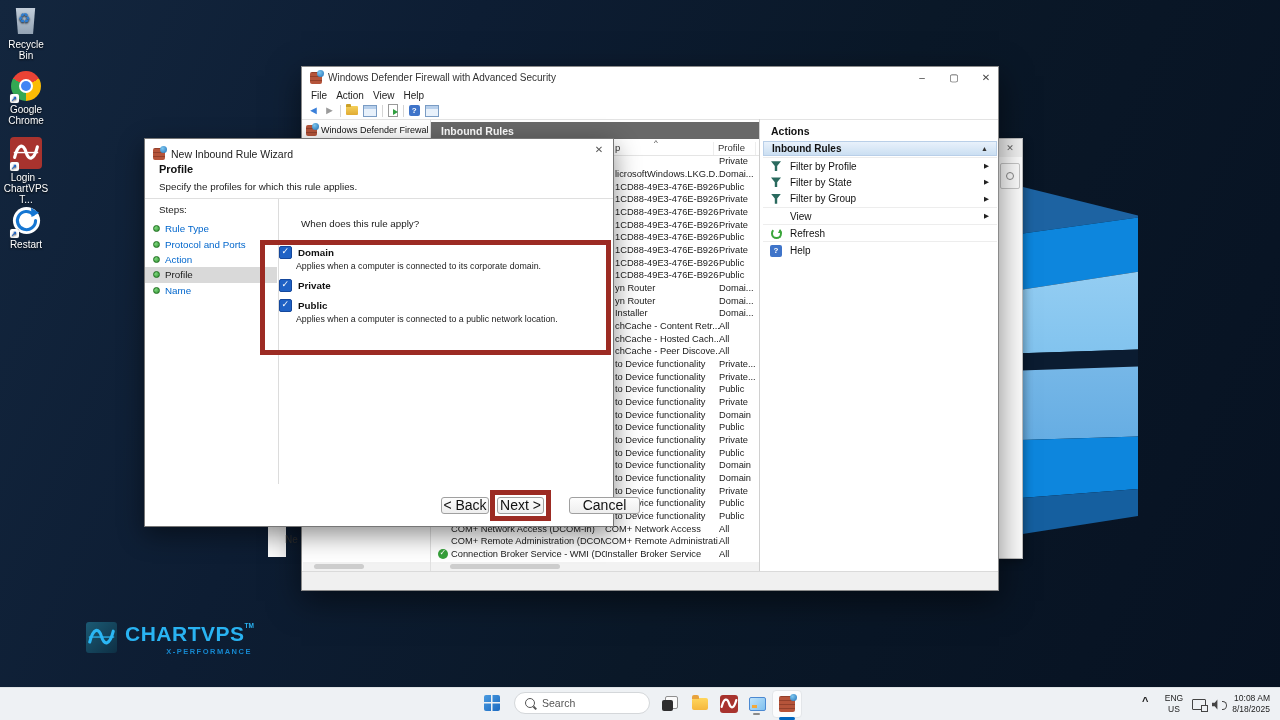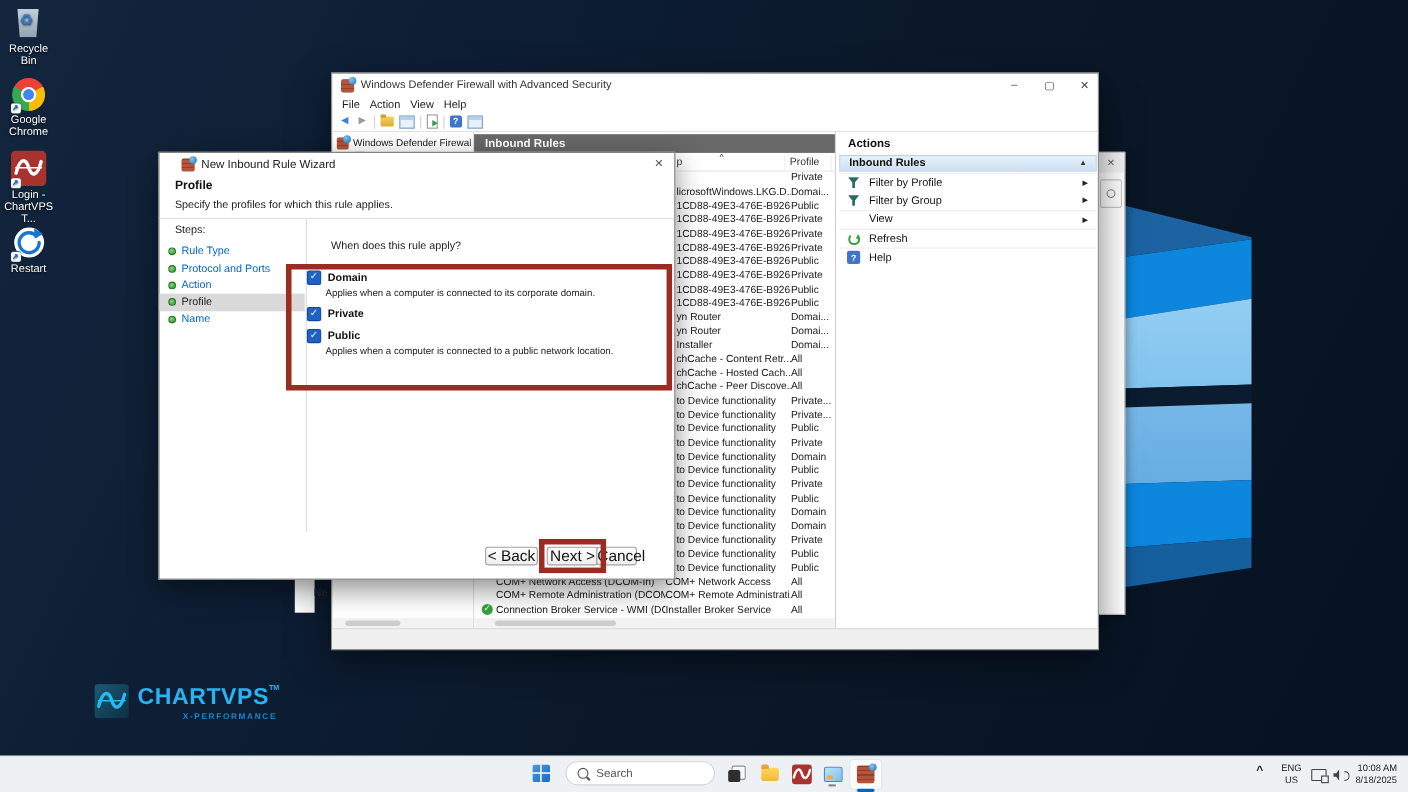--- a/index.html
+++ b/index.html
@@ -121,21 +121,21 @@
   .ai-icon.refresh::before{content:"";width:7px;height:7px;border:2px solid #3aa53a;border-radius:50%;border-top-color:transparent;}
   .ai-icon.refresh::after{content:"";position:absolute;right:0;top:0;border:2.5px solid transparent;border-bottom:4px solid #3aa53a;}
   .ai-icon.export::before{content:"";width:7px;height:10px;background:#fff;border:1px solid #999;}
   .ai-icon.export::after{content:"";position:absolute;right:-2px;bottom:0;border:3px solid transparent;border-left:5px solid #2f9e3f;}
   .ai-icon.help{background:#3f74c9;border-radius:2px;color:#fff;font-size:8px;font-weight:bold;}
   .ai-icon.help::before{content:"?";}
   .fw-status{position:absolute;left:0;right:0;bottom:0;height:18px;background:#f0f0f0;border-top:1px solid #dadada;}
   
   .wiz{position:absolute;left:144px;top:138px;width:468px;height:387px;background:#fff;
     border:1px solid #767676;box-shadow:0 8px 24px rgba(0,0,0,.45);z-index:20;}
-  .wz-title{height:21px;display:flex;align-items:center;padding-left:20px;font-size:10.5px;color:#222;position:relative;}
+  .wz-title{height:21px;display:flex;align-items:flex-end;padding-left:8px;font-size:10.5px;color:#222;position:relative;}
   .wz-title .t{margin-left:6px;}
   .wz-close{position:absolute;right:6px;top:3px;width:16px;height:15px;text-align:center;font-size:10px;color:#555;line-height:15px;}
   .wz-head{position:absolute;left:14px;top:24px;font-size:11px;font-weight:bold;color:#111;}
   .wz-sub{position:absolute;left:14px;top:42px;font-size:9.8px;color:#222;}
   .wz-hr{position:absolute;left:0;right:0;top:59px;border-top:1px solid #dfdfdf;}
   .wz-steps{position:absolute;left:0;top:60px;width:113px;bottom:42px;border-right:1px solid #dcdcdc;padding-left:20px;}
   .wz-steps-label{position:absolute;left:14px;top:5px;font-size:9.8px;color:#222;}
   .wz-step-list{position:absolute;left:0;top:22px;right:1px;}
   .step{display:flex;align-items:center;height:15.4px;padding-left:8px;gap:5px;font-size:9.8px;}
   .step.current{background:#d9d9d9;}
@@ -559,20 +559,25 @@
       </div>
       <div class="act-items">
 
 
           <div class="action-item sep">
             <span class="ai-icon funnel"></span>
             <span class="ai-label">Filter by Profile</span>
             <span class="ai-arrow">▶</span>
           </div>
 
+          <div class="action-item">
+            <span class="ai-icon funnel"></span>
+            <span class="ai-label">Filter by State</span>
+            <span class="ai-arrow">▶</span>
+          </div>
 
           <div class="action-item">
             <span class="ai-icon funnel"></span>
             <span class="ai-label">Filter by Group</span>
             <span class="ai-arrow">▶</span>
           </div>
 
           <div class="action-item sep">
             <span class="ai-icon none"></span>
             <span class="ai-label">View</span>
@@ -661,21 +666,21 @@
             <span class="cb"></span>
             <span class="pg-name">Public</span>
           </div>
           <div class="pg-desc">Applies when a computer is connected to a public network location.</div>
         </div>
       </div>
     <div class="wz-redbox"></div>
 
     <div class="wz-btn" style="left:296px;top:358px;width:48px">&lt; Back</div>
     <div class="wz-btn" style="left:352px;top:358px;width:47px">Next &gt;</div>
-    <div class="wz-btn" style="left:397px;top:358px;width:37px">Cancel</div>
+    <div class="wz-btn" style="left:424px;top:358px;width:71px">Cancel</div>
     <div class="wz-redbox2"></div>
   </div>
 
   <div class="taskbar">
     <div class="tb start"></div>
     <div class="tb search">
       <span class="mag"></span>
       <span>Search</span>
     </div>
     <div class="tb tv"></div>

